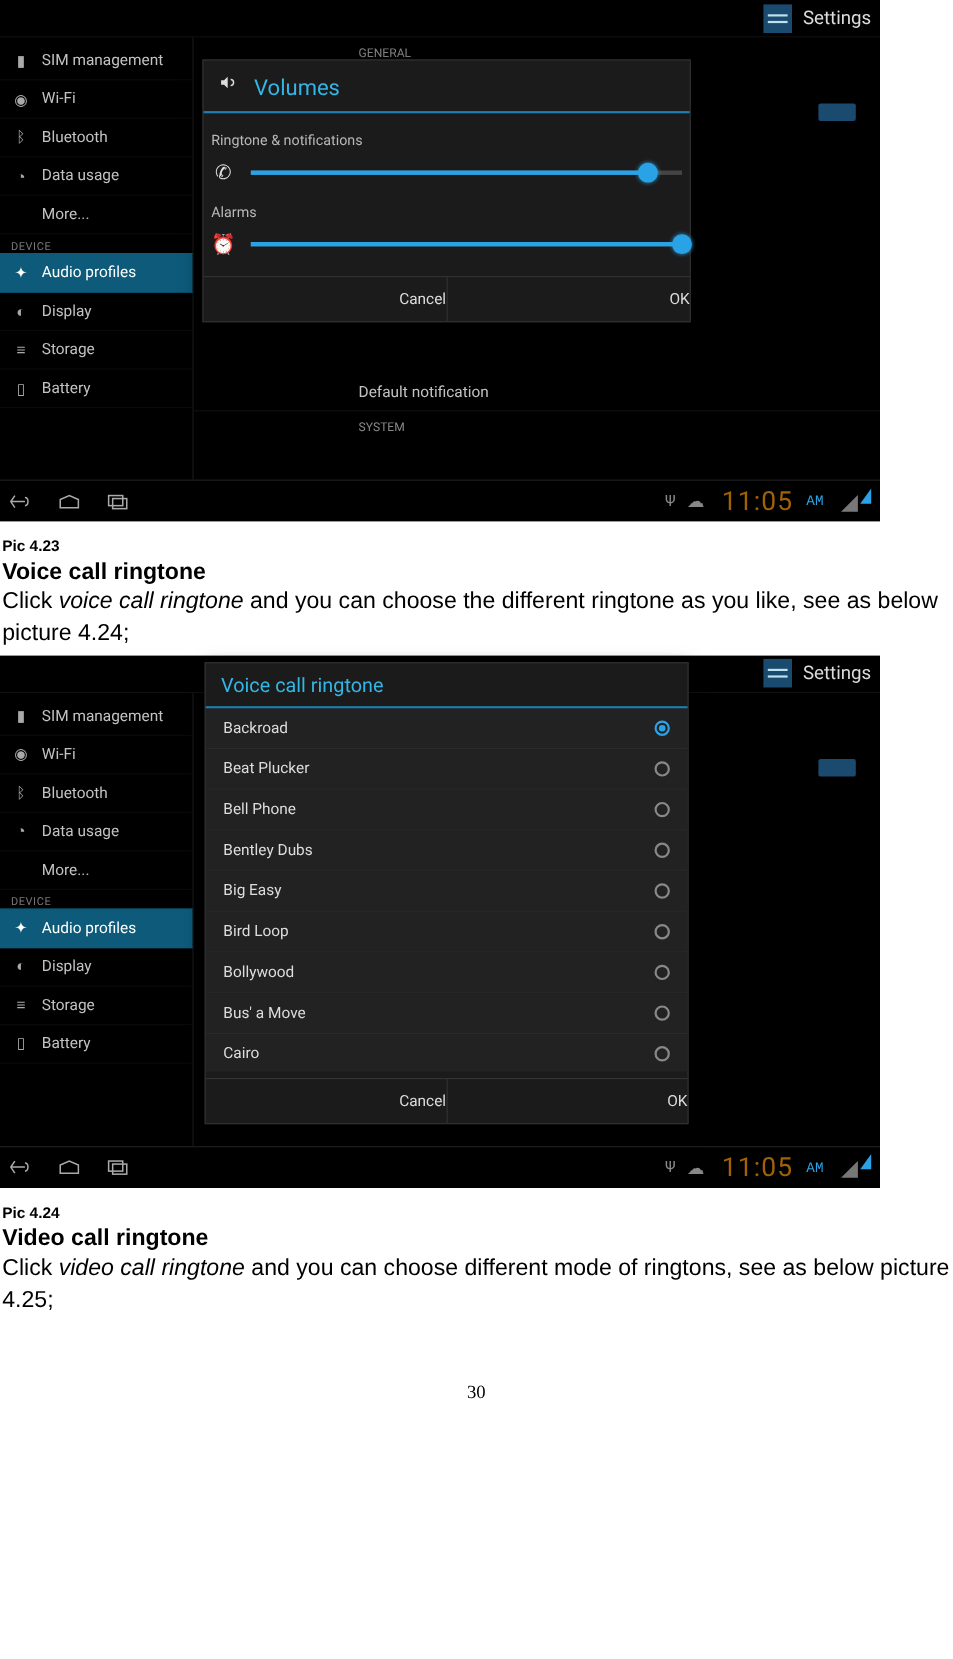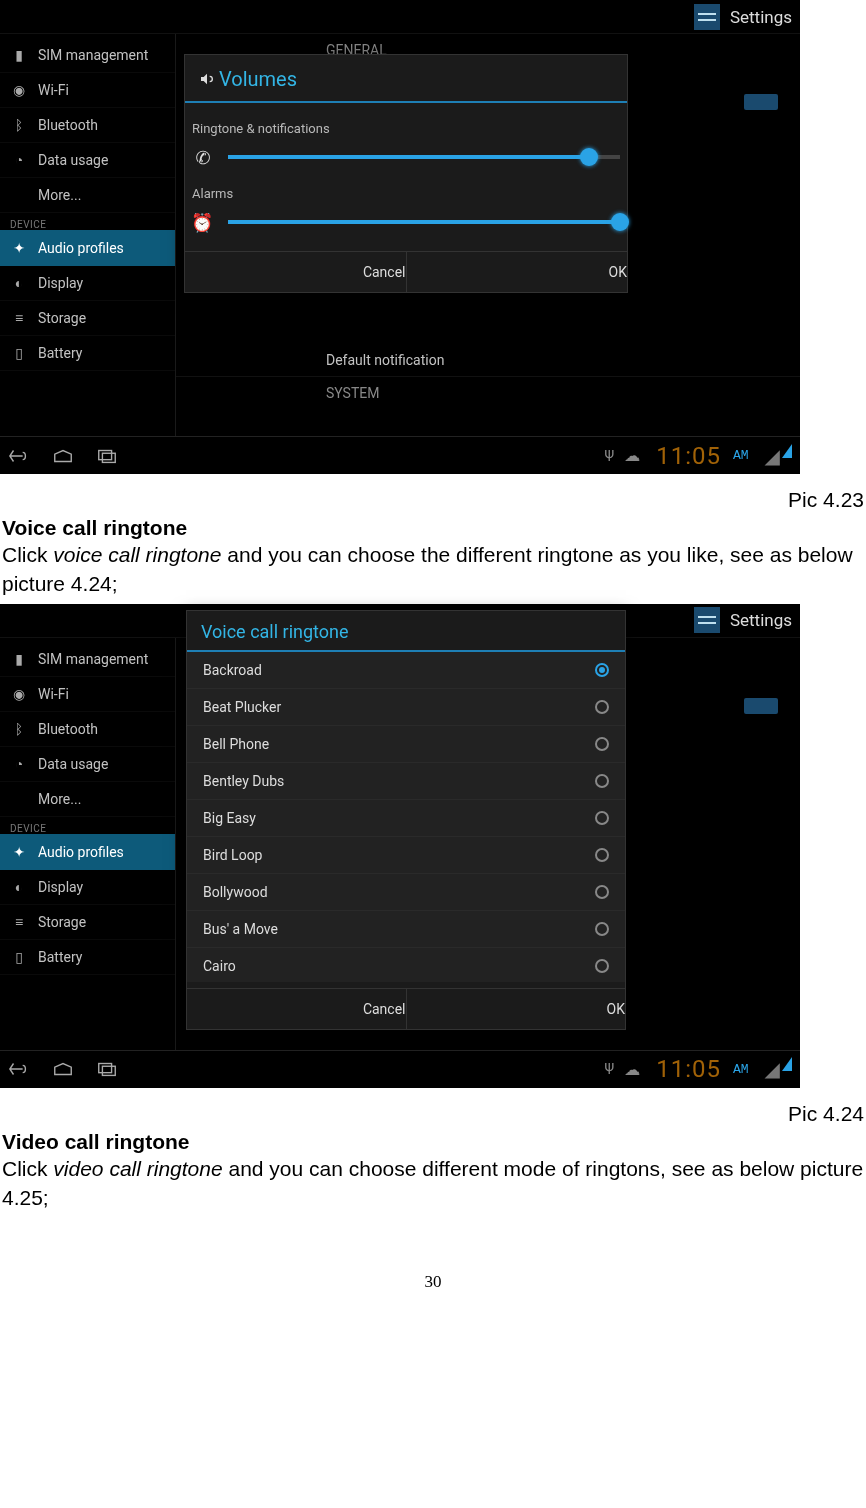--- a/index.html
+++ b/index.html
@@ -21,37 +21,37 @@
   
   .shot-body { display: flex; height: 402px; position: relative; }
   .side { width: 176px; border-right: 1px solid #1a1a1a; padding-top: 4px; }
   .side-header { font-size: 10px; color: #777; padding: 6px 10px 0; letter-spacing: .5px; }
   .side-item { display: flex; align-items: center; gap: 10px; padding: 8px 10px; font-size: 14px; color: #c2c2c2; border-bottom: 1px solid #0a0a0a; }
   .side-item.active { background: #0d5a7a; color: #fff; border-top: 1px solid #0d5a7a; border-bottom: 1px solid #0d5a7a; }
   .side-item .ic { width: 18px; height: 18px; display: inline-flex; align-items: center; justify-content: center; font-size: 14px; color: #aaa; }
   .side-item.active .ic { color: #fff; }
 
   .main { flex: 1; position: relative; }
-  .sec-header { font-size: 14px; color: #888; padding: 8px 12px 6px 150px; }
+  .sec-header { font-size: 11px; color: #888; padding: 8px 12px 6px 150px; }
   .main-row { padding: 8px 0 8px 150px; font-size: 14px; color: #c2c2c2; border-bottom: 1px solid #111; }
 
   
   .navbar { height: 38px; border-top: 1px solid #222; display: flex; align-items: center; padding: 0 8px; }
   .nav-left { display: flex; gap: 22px; align-items: center; }
   .nav-ic { width: 22px; height: 16px; color: #9c9c9c; }
   .nav-right { margin-left: auto; display: flex; align-items: center; gap: 10px; font-size: 20px; }
   .clock { color: #a16207; font-weight: 400; font-size: 24px; letter-spacing: 1px; margin-left: 6px; }
   .ampm { color: #2aa3e6; font-size: 13px; margin-left: 2px; align-self: center; font-family: Liberation Mono, monospace; }
   .sig { display: inline-flex; gap: 2px; margin-left: 6px; }
   .tri { width: 0; height: 0; border-style: solid; border-width: 0 0 14px 10px; border-color: transparent transparent #2aa3e6 transparent; }
 
   
   .dialog { position: absolute; background: #1b1b1b; border: 1px solid #333; box-shadow: 0 4px 16px rgba(0,0,0,.6); }
   .d1 { left: 184px; top: 54px; width: 444px; }
-  .d-title { display: flex; align-items: center; gap: 4px; padding: 12px 14px 10px; border-bottom: 2px solid #1e7fb5; color: #33b5e5; font-size: 20px; }
+  .d-title { display: flex; align-items: flex-start; gap: 16px; padding: 12px 14px 10px; border-bottom: 2px solid #1e7fb5; color: #33b5e5; font-size: 20px; }
   .d-title .spk { width: 16px; height: 16px; color: #ddd; }
   .d-content { padding: 10px 7px 0; }
   .slide-label { font-size: 13px; color: #b8b8b8; margin: 8px 0 10px; }
   .slide-row { display: flex; align-items: center; gap: 14px; margin-bottom: 18px; }
   .slide-row .ic2 { width: 22px; height: 22px; color: #ddd; display:flex; align-items:center; justify-content:center; font-size:18px; }
   .track { flex: 1; height: 4px; background: #444; position: relative; }
   .fill { position: absolute; left: 0; top: 0; bottom: 0; background: #2aa3e6; }
   .thumb { position: absolute; top: 50%; width: 18px; height: 18px; border-radius: 50%; background: #2aa3e6; transform: translate(-50%, -50%); box-shadow: 0 0 4px #2aa3e6; }
   .d-actions { display: flex; border-top: 1px solid #333; margin-top: 6px; }
   .d-btn { flex: 1; text-align: right; padding: 12px 0; font-size: 14px; color: #ddd; }
@@ -64,21 +64,21 @@
   .opt { display: flex; align-items: center; justify-content: space-between; padding: 10px 16px; font-size: 14px; color: #ddd; border-bottom: 1px solid #2a2a2a; background: #222; }
   .radio { width: 14px; height: 14px; border-radius: 50%; border: 2px solid #888; position: relative; }
   .radio.sel { border-color: #2aa3e6; }
   .radio.sel::after { content: ""; position: absolute; inset: 2px; border-radius: 50%; background: #2aa3e6; }
 
   
   .wifi-ind { position: absolute; right: 22px; top: 60px; width: 34px; height: 16px; background: #1a4a6e; border-radius: 2px; }
 
   
   .doc { padding: 4px 2px 2px; }
-  .cap { text-align: right; font-weight: normal; font-size: 21px; margin: 6px 0 2px; }
+  .cap { text-align: left; font-weight: bold; font-size: 14px; margin: 6px 0 2px; }
   .h { font-weight: bold; font-size: 21px; line-height: 1.3; }
   .p { font-size: 21px; line-height: 1.35; }
   .it { font-style: italic; }
   .pageno { text-align: center; font-size: 17px; margin-top: 58px; font-family: "Times New Roman", serif; }
 </style>
 </head>
 <body>
 
 <div class="page">
 

